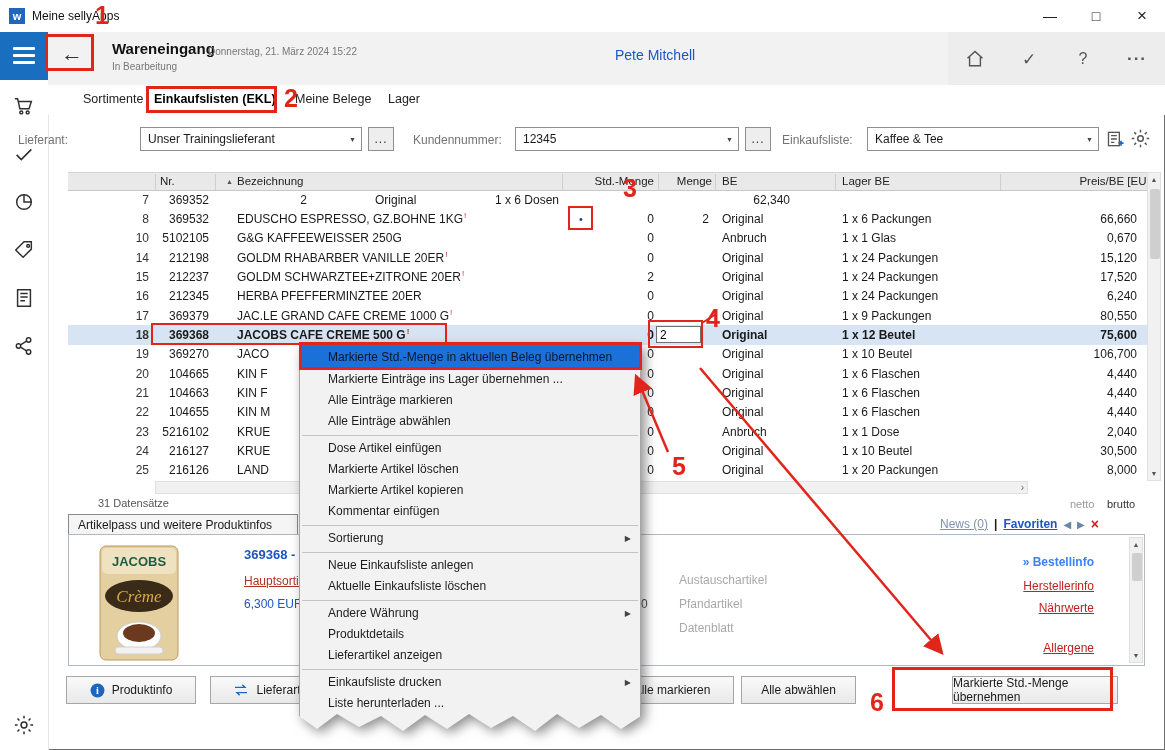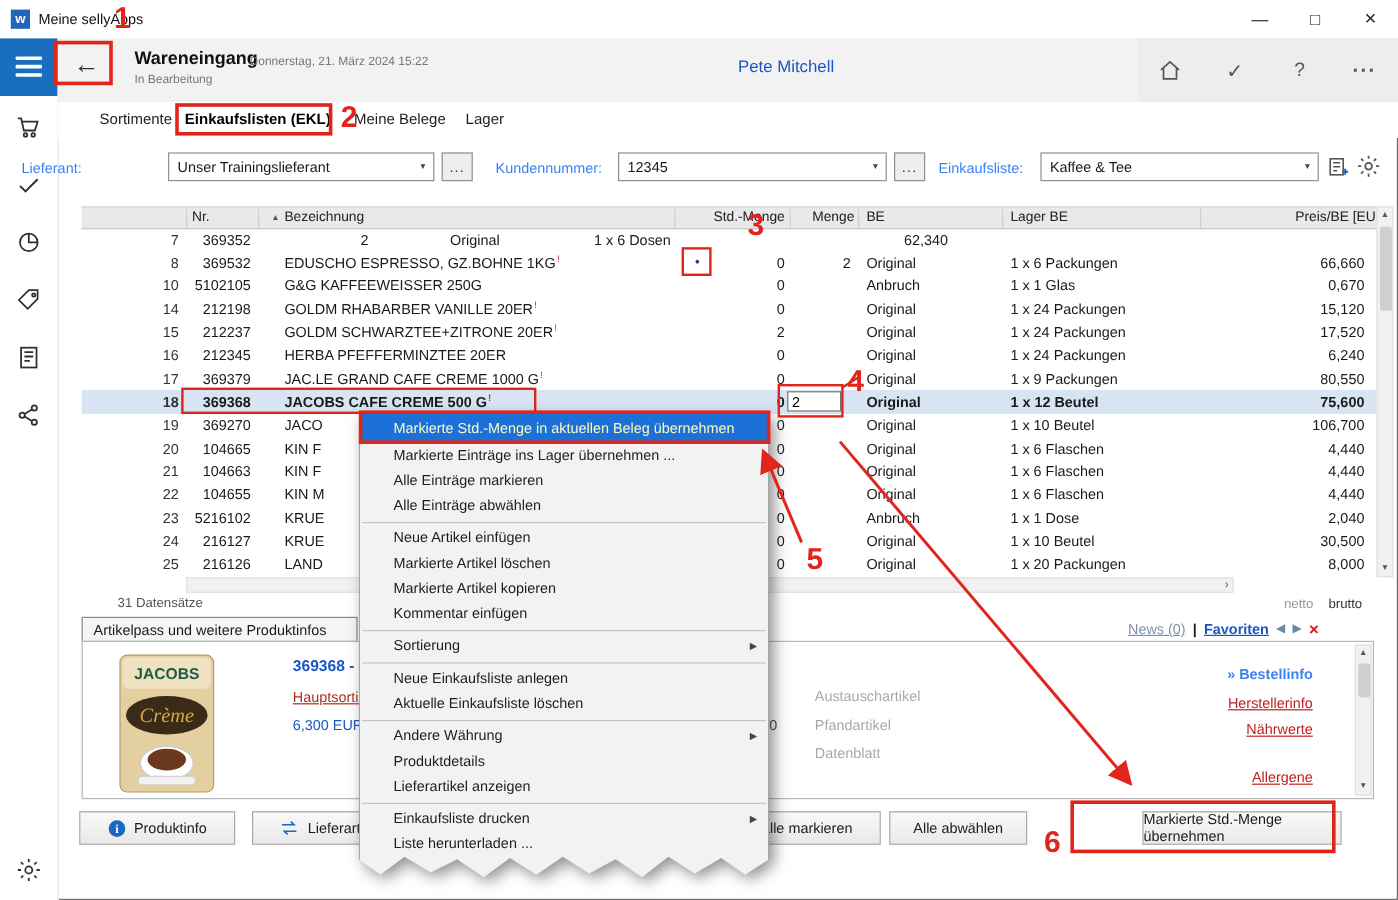--- a/index.html
+++ b/index.html
@@ -28,21 +28,21 @@
   .hdate{left:160px;top:14px;font-size:10px;color:#777;}
   .hstatus{left:64px;top:29px;font-size:10px;color:#777;}
   .huser{left:567px;top:15px;font-size:14px;color:#1a56c4;}
   .hicon{top:10px;width:34px;height:34px;display:flex;align-items:center;justify-content:center;
     color:#555;font-size:17px;}
   
   .tabs{left:48px;top:85px;width:1117px;height:30px;background:#fff;}
   .tab{top:7px;font-size:12.5px;color:#222;}
   .tab.active{font-weight:bold;color:#000;}
   
-  .flabel{font-size:12px;color:#3b82f6;top:133px;}
+  .flabel{font-size:12px;color:#737373;top:133px;}
   .combo{height:24px;background:#fff;border:1px solid #8f8f8f;display:flex;align-items:center;
     font-size:12px;padding-left:7px;box-sizing:border-box;top:127px;}
   .combo .cval{flex:1;white-space:nowrap;overflow:hidden;}
   .combo .chev{width:17px;text-align:center;font-size:7px;color:#444;}
   .dotbtn{top:127px;width:26px;height:24px;background:#eee;border:1px solid #8f8f8f;box-sizing:border-box;
     display:flex;align-items:center;justify-content:center;font-size:12px;color:#333;letter-spacing:1px;}
   
   .thead{left:68px;top:172px;width:1079px;height:19px;background:#e9e9e9;
     border-top:1px solid #d4d4d4;border-bottom:1px solid #c8c8c8;box-sizing:border-box;}
   .th{position:absolute;top:2px;font-size:11.5px;color:#222;}
@@ -92,21 +92,21 @@
     box-sizing:border-box;display:flex;align-items:center;justify-content:center;gap:7px;font-size:12px;color:#1a1a1a;}
   
   .cm-wrap{left:299px;top:344px;width:342px;height:389px;z-index:150;
     filter:drop-shadow(4px 4px 6px rgba(50,50,50,.55));}
   .cm-inner{width:342px;height:389px;background:#f2f2f2;border:1px solid #a5a5a5;box-sizing:border-box;
     clip-path:polygon(0px 0px,342px 0px,342px 372px,322px 385px,302px 371px,280px 384px,258px 370px,
       236px 387px,214px 372px,192px 384px,170px 370px,148px 385px,126px 371px,104px 387px,82px 372px,
       60px 383px,38px 370px,18px 385px,0px 372px);}
   .cm-item{position:relative;height:21px;line-height:21px;padding-left:28px;font-size:12px;color:#1d1d1d;
     white-space:nowrap;}
-  .cm-item.hl{height:24px;line-height:24px;background:#1b71d8;color:#fef9c3;}
+  .cm-item.hl{height:24px;line-height:24px;background:#1b71d8;color:#0f172a;}
   .cm-item .sub{position:absolute;right:9px;top:0;font-size:8px;color:#444;}
   .cm-sep{height:6px;position:relative;}
   .cm-sep::after{content:"";position:absolute;left:2px;right:2px;top:3px;height:1px;background:#c4c4c4;}
   
   .ann-box{position:absolute;border:3px solid #e1251b;z-index:300;pointer-events:none;box-sizing:border-box;}
   .ann-num{position:absolute;color:#e1251b;font-size:25px;font-weight:bold;z-index:300;pointer-events:none;
     line-height:1;}
   .ann-svg{position:absolute;left:0;top:0;z-index:300;pointer-events:none;}
 </style>
 </head>
@@ -470,21 +470,21 @@
     <span>Markierte Std.-Menge übernehmen</span>
   </div>
 
   <div class="ab cm-wrap">
     <div class="cm-inner">
       <div class="cm-item hl"><span>Markierte Std.-Menge in aktuellen Beleg übernehmen</span></div>
       <div class="cm-item"><span>Markierte Einträge ins Lager übernehmen ...</span></div>
       <div class="cm-item"><span>Alle Einträge markieren</span></div>
       <div class="cm-item"><span>Alle Einträge abwählen</span></div>
       <div class="cm-sep"></div>
-      <div class="cm-item"><span>Neue Artikel einfügen</span></div>
+      <div class="cm-item"><span>Dose Artikel einfügen</span></div>
       <div class="cm-item"><span>Markierte Artikel löschen</span></div>
       <div class="cm-item"><span>Markierte Artikel kopieren</span></div>
       <div class="cm-item"><span>Kommentar einfügen</span></div>
       <div class="cm-sep"></div>
       <div class="cm-item"><span>Sortierung</span><span class="sub">▶</span></div>
       <div class="cm-sep"></div>
       <div class="cm-item"><span>Neue Einkaufsliste anlegen</span></div>
       <div class="cm-item"><span>Aktuelle Einkaufsliste löschen</span></div>
       <div class="cm-sep"></div>
       <div class="cm-item"><span>Andere Währung</span><span class="sub">▶</span></div>

